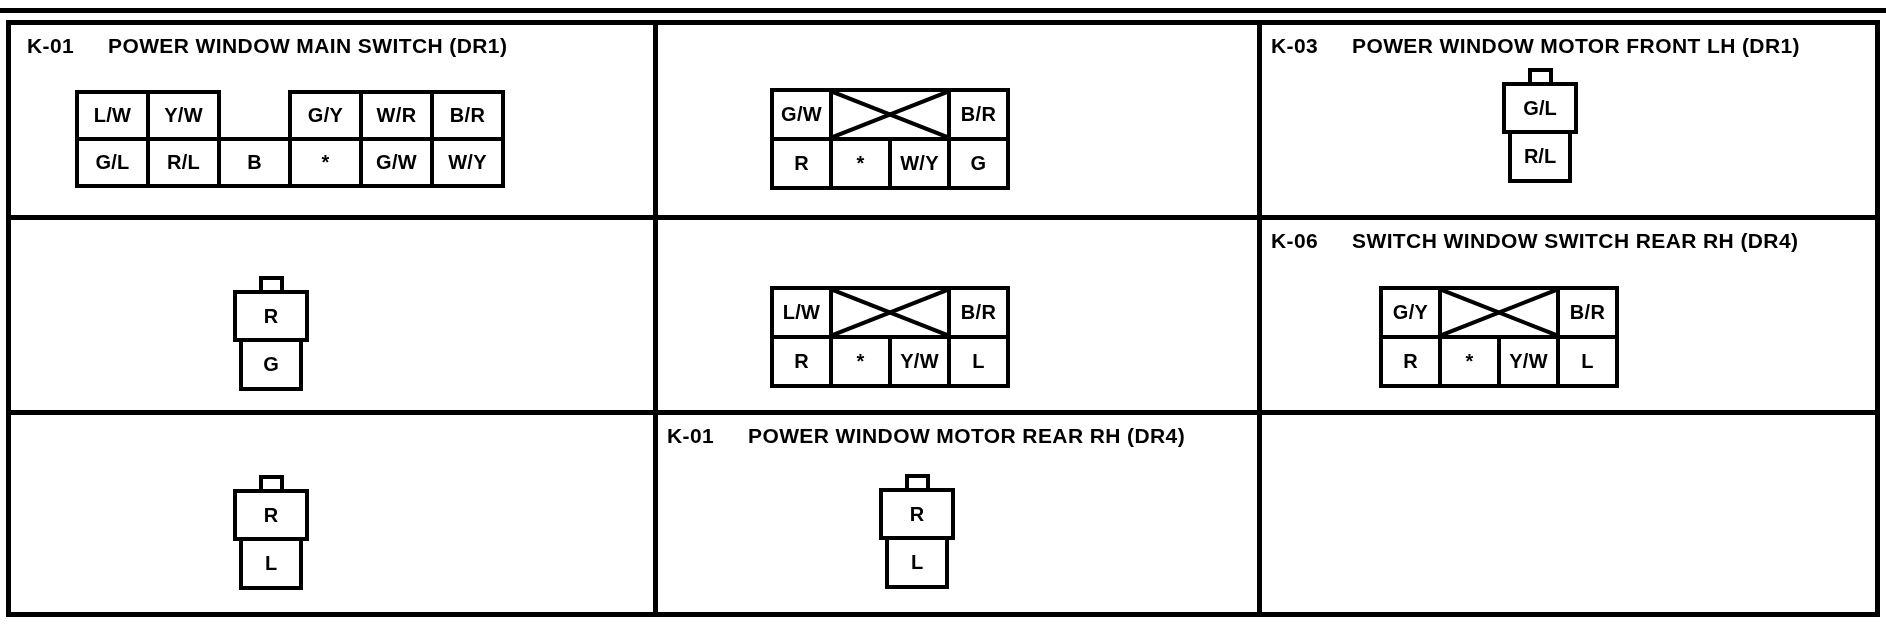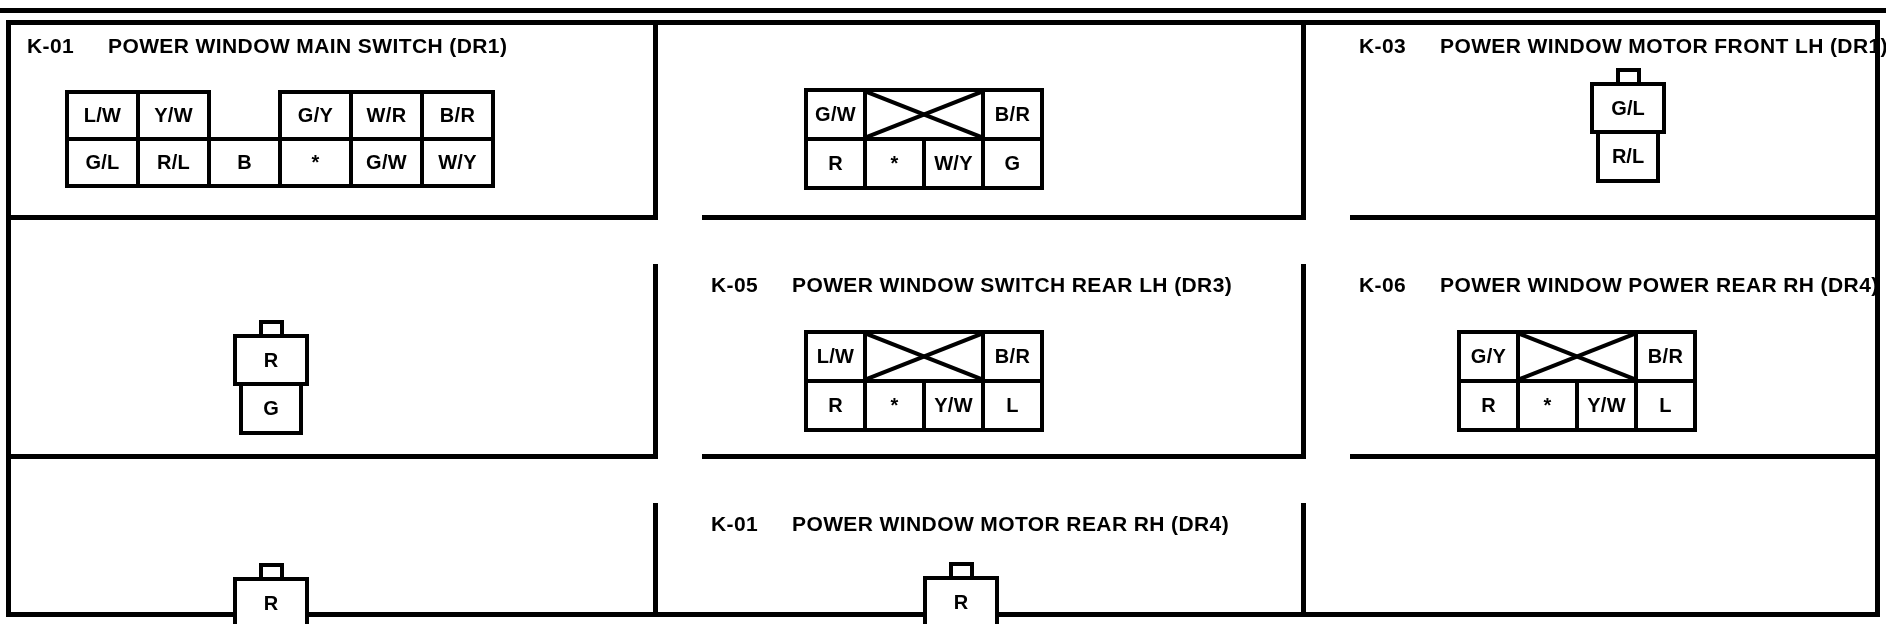--- a/index.html
+++ b/index.html
@@ -8,39 +8,38 @@
     font-family:"Liberation Sans",sans-serif;font-weight:bold;color:#000;
     -webkit-font-smoothing:none;
   }
   .top-rule{position:absolute;left:0;top:8px;width:1886px;height:5px;background:#000;}
   .board{
     position:absolute;left:6px;top:20px;width:1874px;height:597px;
     border:5px solid #000;box-sizing:border-box;
     display:grid;
     grid-template-columns:647px 604px auto;
     grid-template-rows:195px 195px auto;
-    gap:44px;
   }
   .cell{position:relative;border-right:5px solid #000;border-bottom:5px solid #000;}
   .cell.last-col{border-right:none;}
   .cell.last-row{border-bottom:none;}
   .hdr{position:absolute;top:9px;white-space:nowrap;font-size:21px;letter-spacing:.4px;}
   .col-a .hdr{left:16px;}
   .col-b .hdr,.col-c .hdr{left:9px;}
   .code{display:inline-block;min-width:54px;margin-right:27px;}
   
   .conn{position:absolute;}
   .prow{display:flex;}
   .prow + .prow{margin-top:-4px;}
   .pin{
     box-sizing:border-box;border:4px solid #000;background:#fff;
     display:flex;align-items:center;justify-content:center;
     font-size:20px;letter-spacing:.3px;margin-left:-4px;
   }
-  .prow .pin:first-child{margin-left:3px;}
+  .prow .pin:first-child{margin-left:13px;}
   .pin.ghost{border-color:transparent;background:transparent;}
   
   .g6 .pin{width:75px;height:51px;}
   
   .g4 .pin{width:63px;height:53px;}
   .g4 .xcell{width:122px;padding:0;overflow:hidden;}
   .xcell svg{display:block;width:100%;height:100%;}
   .xcell line{stroke:#000;stroke-width:4;}
   
   .motor{display:flex;flex-direction:column;align-items:center;}
@@ -128,23 +127,20 @@
 
   <section class="cell col-a" id="cell-k04">
     <div class="conn motor">
       <div class="mtab"></div>
       <div class="mup">R</div>
       <div class="mlo">G</div>
     </div>
   </section>
 
   <section class="cell col-b" id="cell-k05">
-    <header class="hdr">
-      <span class="code">K-05</span><span class="title">POWER WINDOW SWITCH REAR LH (DR3)</span>
-    </header>
     <div class="conn g4">
       <div class="prow">
         <div class="pin">L/W</div>
         <div class="pin xcell">
           <svg viewBox="0 0 114 45" preserveAspectRatio="none">
             <line x1="0" y1="0" x2="114" y2="45"></line>
             <line x1="0" y1="45" x2="114" y2="0"></line>
           </svg>
         </div>
         <div class="pin">B/R</div>
@@ -153,21 +149,21 @@
         <div class="pin">R</div>
         <div class="pin">*</div>
         <div class="pin">Y/W</div>
         <div class="pin">L</div>
       </div>
     </div>
   </section>
 
   <section class="cell col-c last-col" id="cell-k06">
     <header class="hdr">
-      <span class="code">K-06</span><span class="title">POWER WINDOW POWER REAR RH (DR4)</span>
+      <span class="code">K-06</span><span class="title">SWITCH WINDOW SWITCH REAR RH (DR4)</span>
     </header>
     <div class="conn g4">
       <div class="prow">
         <div class="pin">G/Y</div>
         <div class="pin xcell">
           <svg viewBox="0 0 114 45" preserveAspectRatio="none">
             <line x1="0" y1="0" x2="114" y2="45"></line>
             <line x1="0" y1="45" x2="114" y2="0"></line>
           </svg>
         </div>

